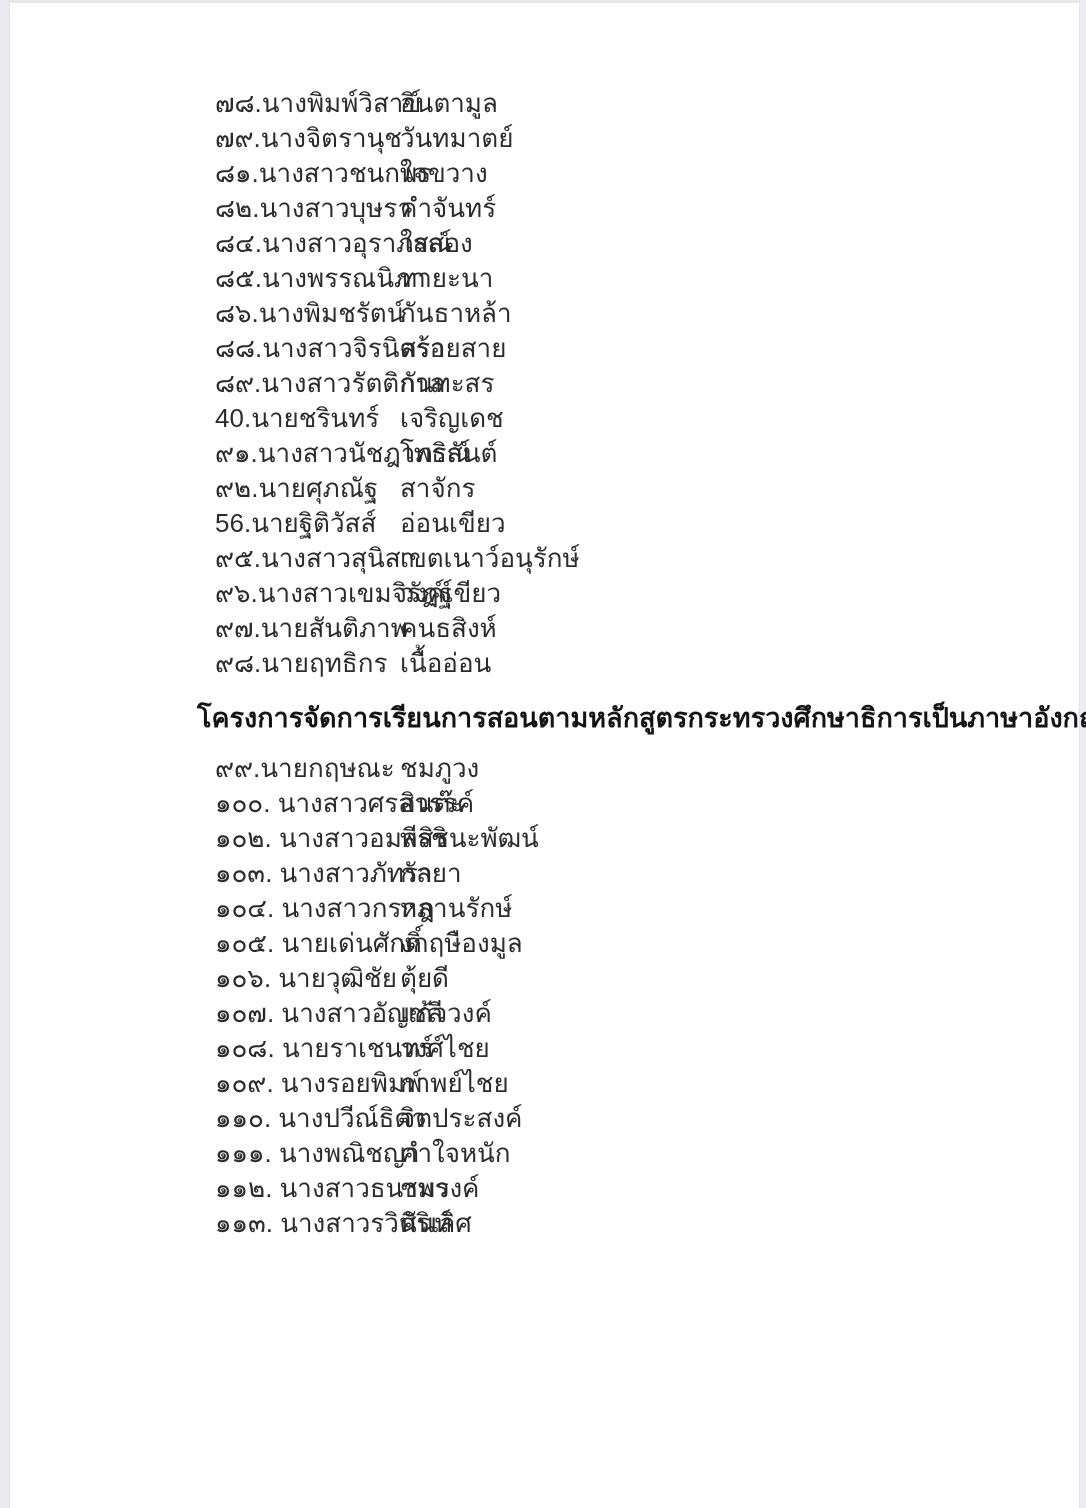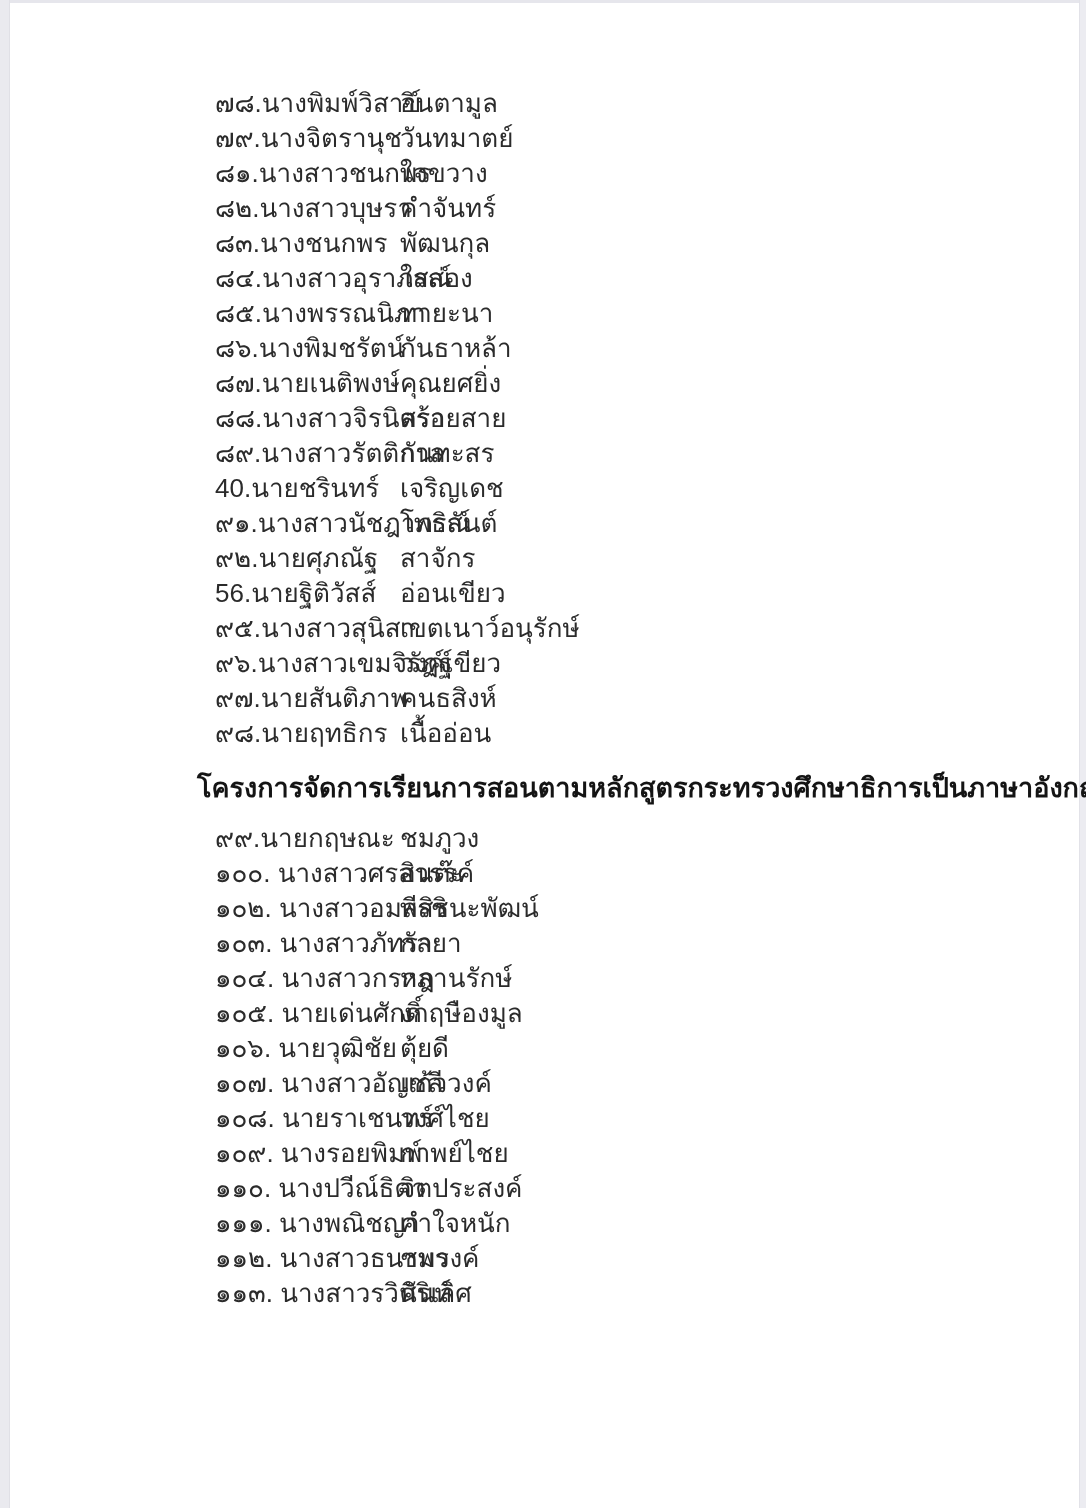--- a/index.html
+++ b/index.html
@@ -90,44 +90,36 @@
   <div class="row">
     <span class="col-name">๘๑.นางสาวชนกพร</span>
     <span class="col-surname">ใจขวาง</span>
   </div>
 
   <div class="row">
     <span class="col-name">๘๒.นางสาวบุษรา</span>
     <span class="col-surname">คำจันทร์</span>
   </div>
 
-  <div class="row">
-    <span class="col-name">๘๓.นางชนกพร</span>
-    <span class="col-surname">พัฒนกุล</span>
-  </div>
 
   <div class="row">
     <span class="col-name">๘๔.นางสาวอุราภรณ์</span>
     <span class="col-surname">ใสส่อง</span>
   </div>
 
   <div class="row">
     <span class="col-name">๘๕.นางพรรณนิภา</span>
     <span class="col-surname">ทายะนา</span>
   </div>
 
   <div class="row">
     <span class="col-name">๘๖.นางพิมชรัตน์</span>
     <span class="col-surname">กันธาหล้า</span>
   </div>
 
-  <div class="row">
-    <span class="col-name">๘๗.นายเนติพงษ์</span>
-    <span class="col-surname">คุณยศยิ่ง</span>
-  </div>
 
   <div class="row">
     <span class="col-name">๘๘.นางสาวจิรนิตรา</span>
     <span class="col-surname">สร้อยสาย</span>
   </div>
 
   <div class="row">
     <span class="col-name">๘๙.นางสาวรัตติกาล</span>
     <span class="col-surname">กันทะสร</span>
   </div>

